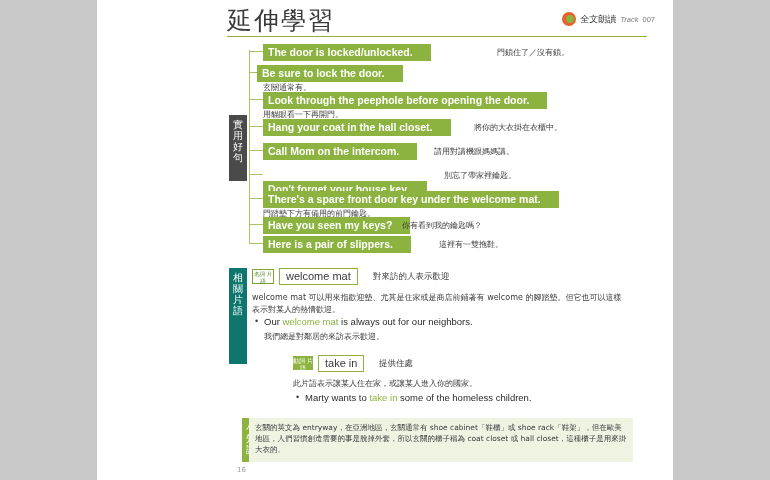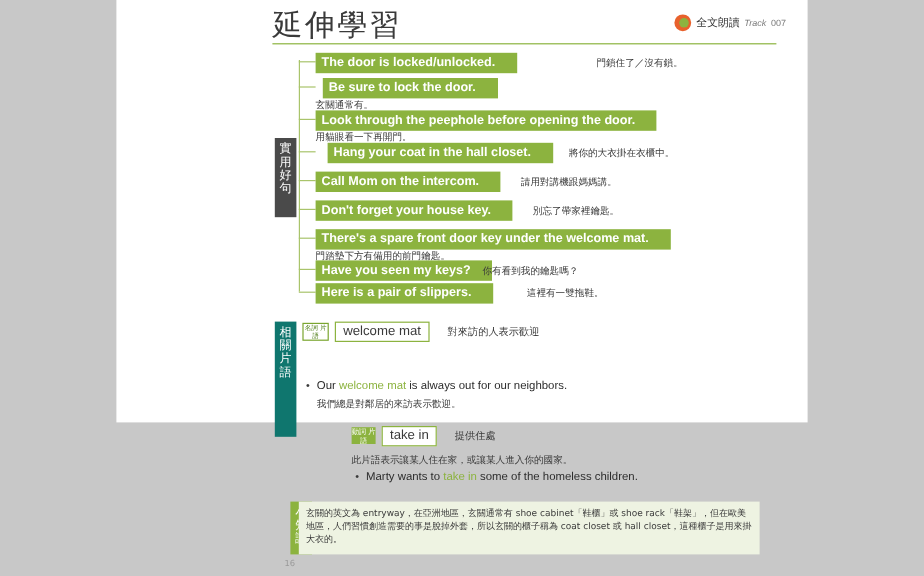--- a/index.html
+++ b/index.html
@@ -4,21 +4,21 @@
 <style>
   html,body{margin:0;padding:0;}
   body{
     width:770px;height:480px;
     background:#c8c8c8;
     font-family:"Liberation Sans", sans-serif;
     overflow:hidden;
   }
   .page{
     position:absolute;
-    left:97px;top:0;width:576px;height:352px;
+    left:97px;top:0;width:576px;height:480px;
     background:#ffffff;
   }
   
   .hdr{
     position:absolute;left:0;top:0;width:576px;height:40px;
   }
   .hdr-title{
     position:absolute;left:130px;top:4px;
     font-family:"DejaVu Sans", sans-serif;
     font-size:25px;color:#3a3a3a;letter-spacing:2px;
@@ -196,45 +196,45 @@
     <div class="spine"></div>
 
     <div class="row" style="top:0px;">
       <div class="tick" style="top:7px;"></div>
       <div class="sent" style="left:14px;top:0px;">The door is locked/unlocked.</div>
       <div class="zh" style="left:248px;top:3px;">門鎖住了／沒有鎖。</div>
     </div>
 
     <div class="row" style="top:21px;">
       <div class="tick" style="top:7px;"></div>
-      <div class="sent" style="left:20px;top:0px;text-align:right;">Be sure to lock the door.</div>
+      <div class="sent" style="left:8px;top:0px;text-align:right;">Be sure to lock the door.</div>
       <div class="zh" style="left:14px;top:17px;">玄關通常有。</div>
     </div>
 
     <div class="row" style="top:48px;">
       <div class="tick" style="top:7px;"></div>
       <div class="sent" style="left:14px;top:0px;">Look through the peephole before opening the door.</div>
       <div class="zh" style="left:14px;top:17px;">用貓眼看一下再開門。</div>
     </div>
 
     <div class="row" style="top:75px;">
       <div class="tick" style="top:7px;"></div>
-      <div class="sent" style="left:24px;top:0px;">Hang your coat in the hall closet.</div>
+      <div class="sent" style="left:14px;top:0px;">Hang your coat in the hall closet.</div>
       <div class="zh" style="left:225px;top:3px;">將你的大衣掛在衣櫃中。</div>
     </div>
 
     <div class="row" style="top:99px;">
       <div class="tick" style="top:7px;"></div>
       <div class="sent" style="left:14px;top:0px;">Call Mom on the intercom.</div>
       <div class="zh" style="left:185px;top:3px;">請用對講機跟媽媽講。</div>
     </div>
 
     <div class="row" style="top:123px;">
       <div class="tick" style="top:7px;"></div>
-      <div class="sent" style="left:14px;top:0px;">Don't forget your house key.</div>
+      <div class="sent" style="left:14px;top:14px;">Don't forget your house key.</div>
       <div class="zh" style="left:195px;top:3px;">別忘了帶家裡鑰匙。</div>
     </div>
 
     <div class="row" style="top:147px;">
       <div class="tick" style="top:7px;"></div>
       <div class="sent" style="left:14px;top:0px;">There's a spare front door key under the welcome mat.</div>
       <div class="zh" style="left:14px;top:17px;">門踏墊下方有備用的前門鑰匙。</div>
     </div>
 
     <div class="row" style="top:173px;">
@@ -249,20 +249,21 @@
       <div class="zh" style="left:190px;top:3px;">這裡有一雙拖鞋。</div>
     </div>
   </div>
 
   <div class="ph-tag" style="left:155px;top:269px;">
     <span>名詞</span>
     <span>片語</span>
   </div>
   <div class="ph-term" style="left:182px;top:268px;">welcome mat</div>
   <div class="ph-gloss" style="left:276px;top:271px;">對來訪的人表示歡迎</div>
+  <div class="body-zh" style="left:155px;top:292px;width:375px;">welcome mat 可以用來指歡迎墊、尤其是住家或是商店前鋪著有 welcome 的腳踏墊。但它也可以這樣表示對某人的熱情歡迎。</div>
   <div class="bullet" style="left:158px;top:316px;">•</div>
   <div class="body-en" style="left:167px;top:316px;">
     <span>Our </span><span class="hl">welcome mat</span><span> is always out for our neighbors.</span>
   </div>
   <div class="body-zh" style="left:167px;top:331px;">我們總是對鄰居的來訪表示歡迎。</div>
 
   <div class="ph2-tag" style="left:196px;top:356px;">
     <span>動詞</span>
     <span>片語</span>
   </div>

